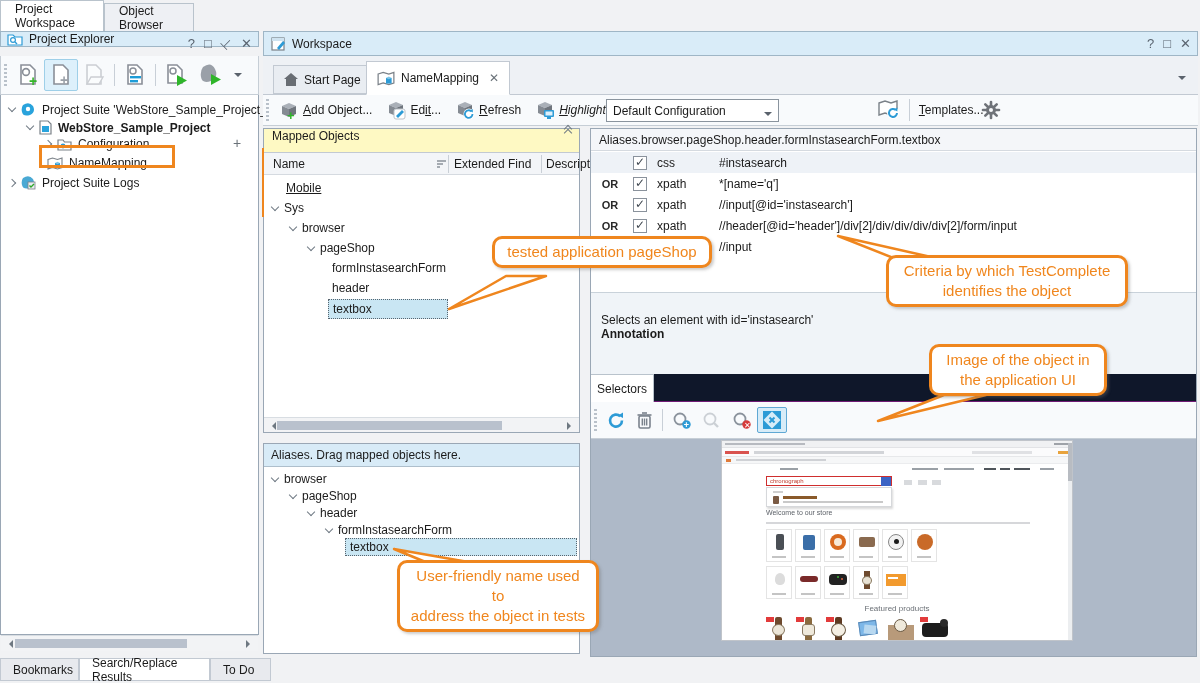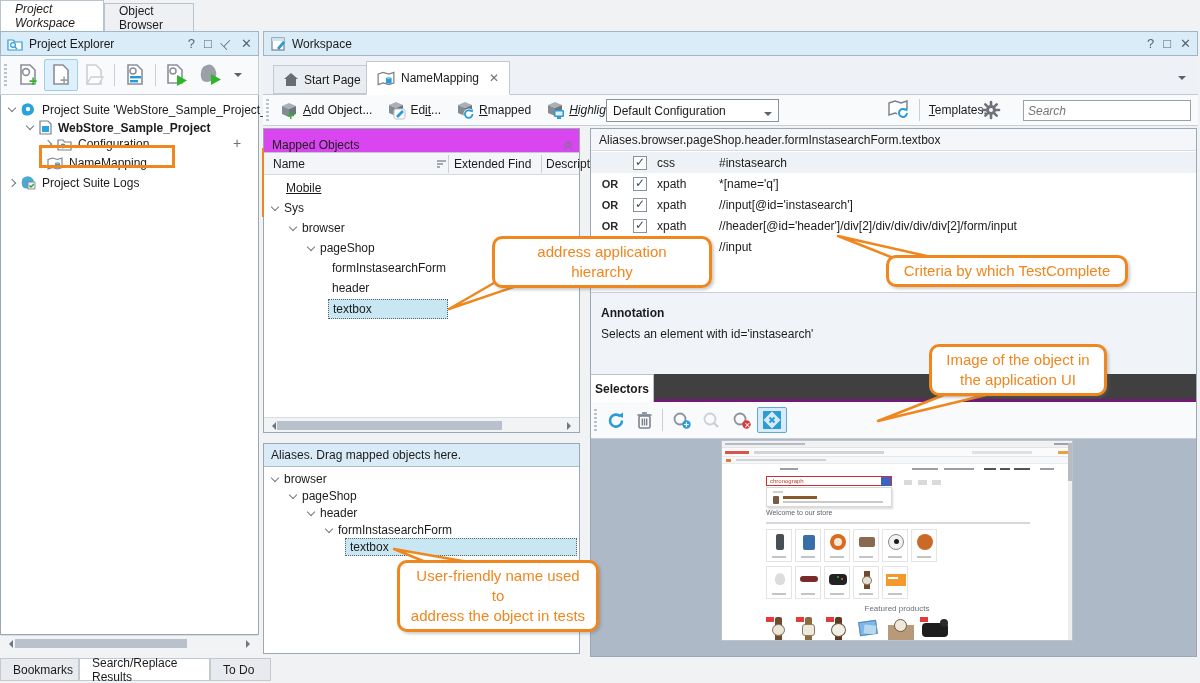--- a/index.html
+++ b/index.html
@@ -71,28 +71,28 @@
   
   .pv-card { position:absolute; background:#fff; border:1px solid #e4e4e4; }
   .pv-lbl { position:absolute; bottom:3px; left:50%; transform:translateX(-50%); width:14px; height:2px; background:#c4c4c4; }
   .tinybar { position:absolute; height:3px; background:#c9c9c9; }
 </style>
 </head>
 <body>
 
 <div id="app">
 
-  <div class="win-tab active" style="left:0;width:104px;font-style:italic;">
+  <div class="win-tab active" style="left:0;width:104px;">
     <span>Project Workspace</span>
   </div>
   <div class="win-tab" style="left:104px;width:90px;">
     <span>Object Browser</span>
   </div>
 
-  <div class="panel-hdr" style="left:0;top:31px;width:259px;height:25px;text-align:center;">
+  <div class="panel-hdr" style="left:0;top:31px;width:259px;height:16px;text-align:center;">
     <svg width="16" height="14" viewBox="0 0 16 14" style="margin-left:6px">
       <path d="M1,3 h5 l2,2 h7 v8 h-14 z" fill="#fff" stroke="#2d9bd6" stroke-width="1.2"></path>
       <circle cx="6" cy="8" r="2.4" fill="none" stroke="#2d9bd6" stroke-width="1.2"></circle>
       <line x1="8" y1="10" x2="10" y2="12" stroke="#2d9bd6" stroke-width="1.4"></line>
     </svg>
     <span class="ttl">Project Explorer</span>
     <span class="winbtns">
       <span>?</span>
       <span>□</span>
       <span style="transform:rotate(45deg);display:inline-block;">⊥</span>
@@ -266,21 +266,21 @@
     </span>
     <span class="tbtn" style="margin-left:4px;">
       <svg width="20" height="20" viewBox="0 0 20 20">
           <polygon points="3,5 10,2 17,5 10,8" fill="#aab0b8"></polygon>
           <polygon points="3,5 10,8 10,16 3,13" fill="#858b93"></polygon>
           <polygon points="17,5 10,8 10,16 17,13" fill="#6f757d"></polygon>
           <circle cx="14" cy="14" r="5.5" fill="#fff"></circle>
           <path d="M17.5,14 a3.8,3.8 0 1 1 -1.2,-2.7" stroke="#2d9bd6" stroke-width="1.8" fill="none"></path>
           <polygon points="17.8,9 17.8,12.6 14.6,10.8" fill="#2d9bd6"></polygon>
         </svg>
-      <span><span></span><span class="u">R</span><span>mapped</span></span>
+      <span><span></span><span class="u">R</span><span>efresh</span></span>
     </span>
     <span class="tbtn" style="margin-left:4px;font-style:italic;">
       <svg width="20" height="20" viewBox="0 0 20 20">
           <polygon points="3,5 10,2 17,5 10,8" fill="#aab0b8"></polygon>
           <polygon points="3,5 10,8 10,16 3,13" fill="#858b93"></polygon>
           <polygon points="17,5 10,8 10,16 17,13" fill="#6f757d"></polygon>
           <rect x="9" y="10" width="10" height="7" rx="1" fill="#2d9bd6"></rect>
           <rect x="10.5" y="11.5" width="7" height="4" fill="#dff0fa"></rect>
           <rect x="12" y="17" width="4" height="2" fill="#2d9bd6"></rect>
         </svg>
@@ -311,31 +311,24 @@
             <line x1="15" y1="10" x2="18" y2="10"></line>
             <line x1="4.3" y1="4.3" x2="6.4" y2="6.4"></line>
             <line x1="13.6" y1="13.6" x2="15.7" y2="15.7"></line>
             <line x1="4.3" y1="15.7" x2="6.4" y2="13.6"></line>
             <line x1="13.6" y1="6.4" x2="15.7" y2="4.3"></line>
           </g>
           <circle cx="10" cy="10" r="5" fill="#6f7379"></circle>
           <circle cx="10" cy="10" r="2" fill="#f8fafc"></circle>
         </svg>
     </span>
-    <span class="abs" style="left:760px;top:5px;width:168px;height:21px;background:#fff;border:1px solid #98a2ac;display:flex;align-items:center;">
-      <input style="flex: 1 1 0%; border: none; outline: none; font-style: italic; color: rgb(85, 85, 85); font-size: 12px; padding: 0px 4px; font-family: inherit;" placeholder="Search">
-      <svg width="14" height="14" viewBox="0 0 14 14" style="margin-right:3px">
-          <circle cx="6" cy="6" r="4" fill="none" stroke="#6f7983" stroke-width="1.4"></circle>
-          <line x1="9" y1="9" x2="13" y2="13" stroke="#6f7983" stroke-width="1.4"></line>
-        </svg>
-    </span>
   </div>
 
   <div class="abs" style="left:263px;top:128px;width:317px;height:305px;border:1px solid #9aa7b5;background:#fff;">
-    <div class="abs" style="left:0;top:0;width:100%;height:24px;background:#d946ef;border-bottom:1px solid #c2c9d2;display:flex;align-items:flex-end;padding:0 8px;">
+    <div class="abs" style="left:0;top:0;width:100%;height:24px;background:#fef9c3;border-bottom:1px solid #c2c9d2;display:flex;align-items:flex-start;padding:0 8px;">
       <span>Mapped Objects</span>
       <span style="margin-left:auto;display:flex;flex-direction:column;gap:1px;">
         <span class="chv" style="transform:rotate(225deg);"></span>
           <span class="chv" style="transform:rotate(225deg);"></span>
       </span>
     </div>
     <div class="abs" style="left:0;top:24px;width:100%;height:22px;background:#f3f5f8;border-bottom:1px solid #d5dae0;">
       <span class="abs" style="left:9px;top:4px;">Name</span>
       <svg class="abs" style="left:172px;top:6px;" width="12" height="10" viewBox="0 0 12 10">
           <line x1="1" y1="2" x2="10" y2="2" stroke="#7a828c" stroke-width="1.3"></line>
@@ -448,25 +441,25 @@
       </div>
       <div class="crit-row" style="top:84px;">
         <span class="crit-or"></span>
         <span class="crit-cbc"></span>
         <span class="crit-type"></span>
         <span class="crit-val">//input</span>
       </div>
     </div>
 
     <div class="abs" style="left:0;top:163px;width:100%;height:82px;background:#f0f4f8;border-top:1px solid #c9d2da;padding:13px 10px;">
+      <div style="margin-top:7px;">Selects an element with id='instasearch'</div>
       <div style="font-weight:bold;">Annotation</div>
-      <div style="margin-top:7px;">Selects an element with id='instasearch'</div>
-    </div>
-
-    <div class="abs" style="left:0;top:245px;width:100%;height:28px;background:#404040;border-bottom:3px solid #701a75;font-weight:bold;">
+    </div>
+
+    <div class="abs" style="left:0;top:245px;width:100%;height:28px;background:#0f172a;border-bottom:1px solid #701a75;">
       <div class="abs" style="left:0;top:0;width:63px;height:28px;background:#fff;border:1px solid #b9c3cc;border-left:none;border-bottom:none;display:flex;align-items:center;justify-content:center;">
         <span>Selectors</span>
       </div>
     </div>
 
     <div class="abs" style="left:0;top:273px;width:100%;height:37px;background:#f8fafc;border-bottom:1px solid #c6ced6;display:flex;align-items:center;">
       <div class="grip"></div>
       <span class="tbtn">
         <svg width="19" height="19" viewBox="0 0 19 19">
             <path d="M15,9.5 a6,6 0 1 1 -1.8,-4.2" stroke="#2d9bd6" stroke-width="2.6" fill="none"></path>
@@ -656,24 +649,25 @@
   </div>
 
   <svg id="tails" width="1200" height="683" viewBox="0 0 1200 683">
     <polygon points="506,276 546,276 449,309" fill="#fff" stroke="#ef861e" stroke-width="2.5" stroke-linejoin="round"></polygon>
     <polygon points="896,259 940,259 838,236" fill="#fff" stroke="#ef861e" stroke-width="2.5" stroke-linejoin="round"></polygon>
     <polygon points="944,395 986,395 878,421" fill="#fff" stroke="#ef861e" stroke-width="2.5" stroke-linejoin="round"></polygon>
     <polygon points="428,563 474,563 394,549" fill="#fff" stroke="#ef861e" stroke-width="2.5" stroke-linejoin="round"></polygon>
   </svg>
 
   <div class="callout" style="left:492px;top:236px;width:220px;">
-      <div>address application hierarchy</div>
+      <div>tested application pageShop</div>
   </div>
   <div class="callout" style="left:886px;top:255px;width:242px;">
     <div>Criteria by which TestComplete</div>
+      <div>identifies the object</div>
   </div>
   <div class="callout" style="left:929px;top:344px;width:178px;">
     <div>Image of the object in</div>
       <div>the application UI</div>
   </div>
   <div class="callout" style="left:397px;top:560px;width:202px;">
     <div>User-friendly name used to</div>
       <div>address the object in tests</div>
   </div>
 

